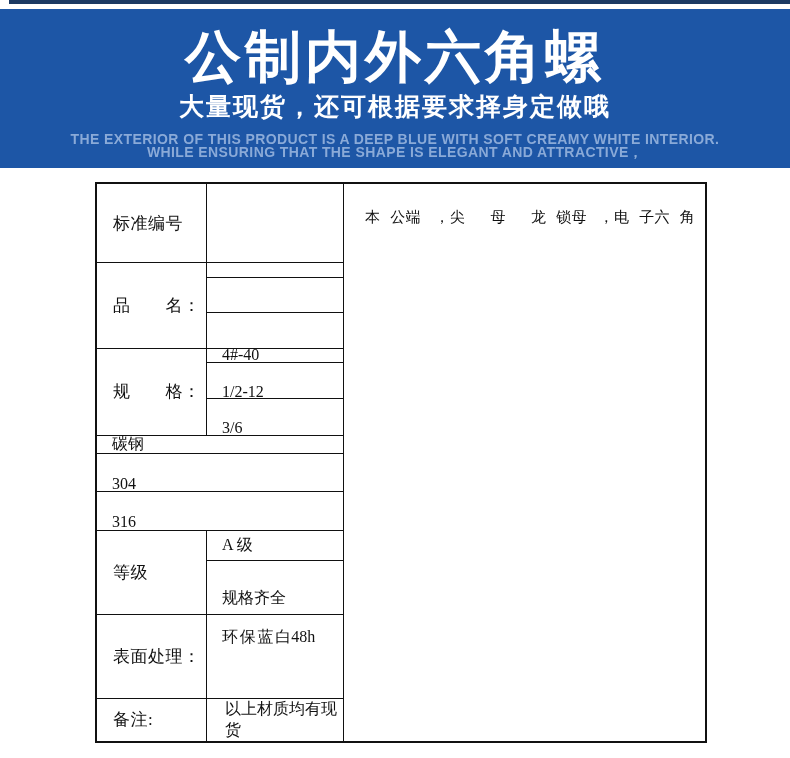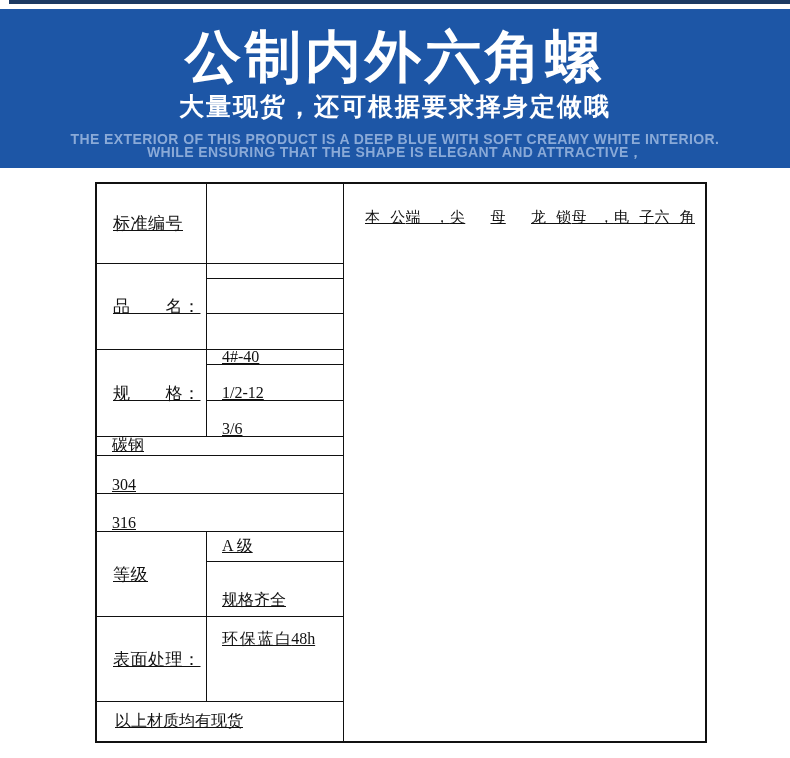--- a/index.html
+++ b/index.html
@@ -44,21 +44,20 @@
   }
   
   .spec-table{
     position:absolute;left:95px;top:182px;
     width:612px;height:561px;
     border:2px solid #111;
     box-sizing:border-box;
     display:flex;
     background:#fff;
     color:#111;
-    text-decoration:underline;
   }
   .left-cols{
     width:247px;flex:0 0 247px;
     display:flex;flex-direction:column;
     border-right:1.5px solid #111;
     box-sizing:border-box;
   }
   .srow{
     display:flex;
     box-sizing:border-box;
@@ -177,20 +176,21 @@
         <div class="label-cell">表面处理：</div>
         <div class="vals">
           <div class="val-stack">
             <div class="val-line justify">环保蓝白锌24h</div>
             <div class="val-line">48h 盐雾</div>
           </div>
         </div>
       </div>
 
       <div class="srow">
+        <div class="label-cell">备注:</div>
         <div class="vals">
           <div class="val-cell" style="flex:1;padding-left:18px">以上材质均有现货</div>
         </div>
       </div>
 
     </div>
 
     <div class="desc-cell">
       <div class="desc-line">本公司长期加工各种美制紧定（凹端，平端，尖</div>
       <div class="desc-line">端，柱端，凹端滚花等）；公制紧定（凹端，平端，</div>

